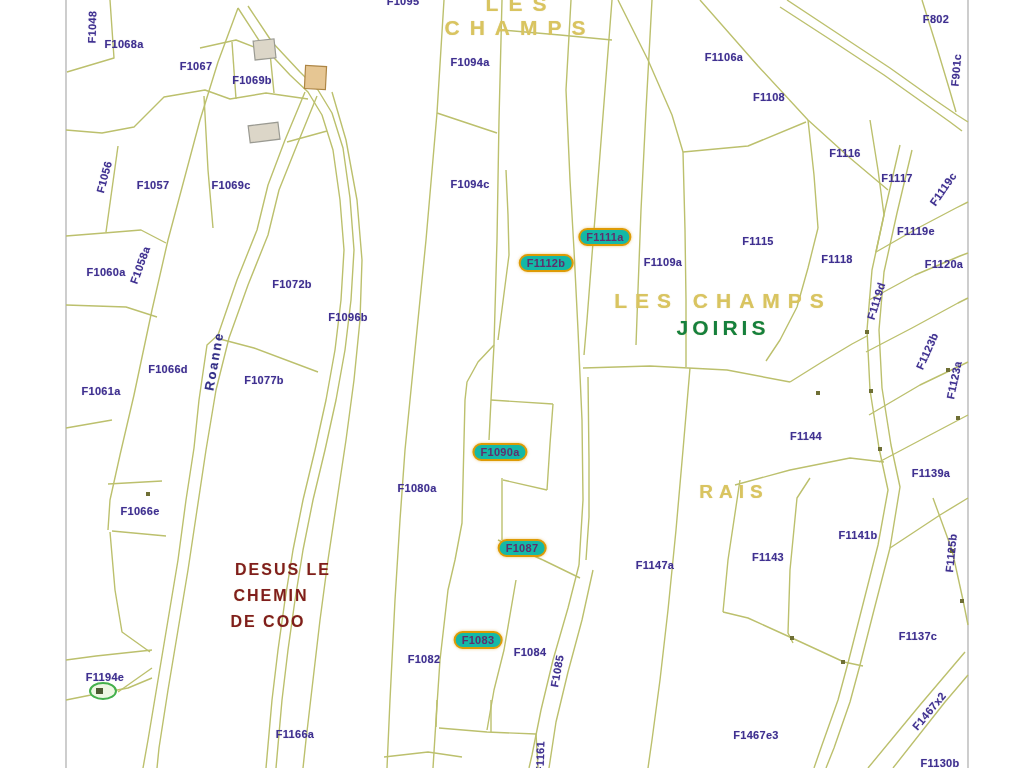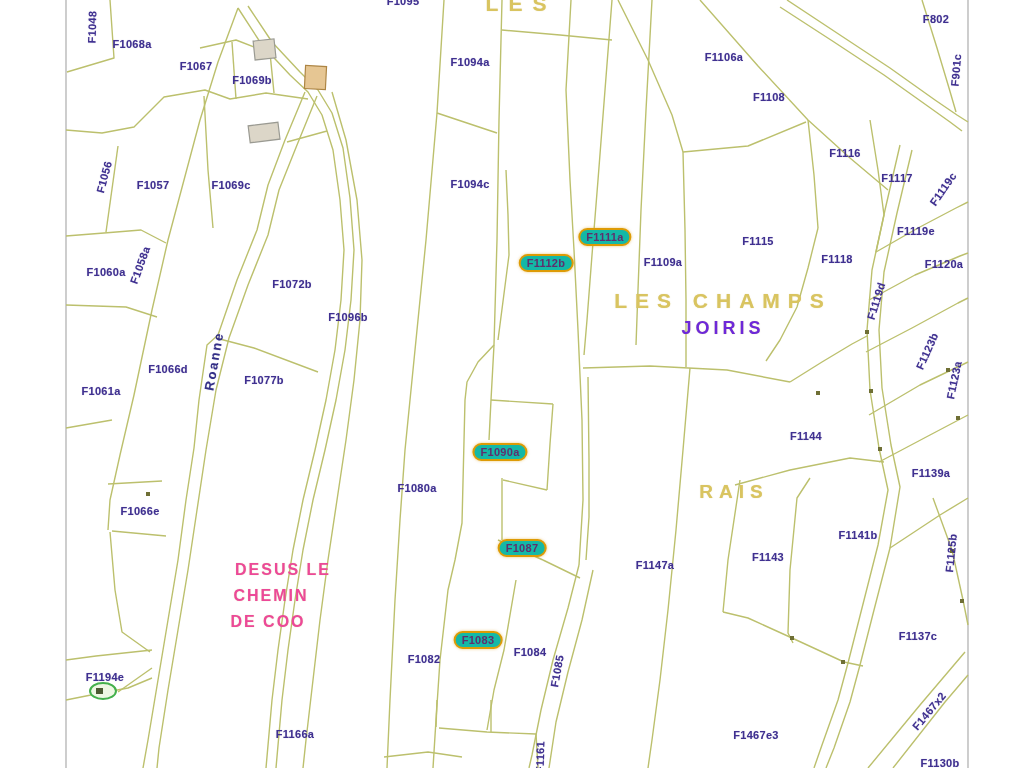--- a/index.html
+++ b/index.html
@@ -9,23 +9,23 @@
   .labels{position:absolute;left:0;top:0;width:100%;height:100%;}
   .lbl{position:absolute;white-space:nowrap;
        transform:translate(-50%,-50%) rotate(var(--r,0deg));
        font-weight:bold;font-size:11px;color:#3f3090;letter-spacing:.3px;
        text-shadow:0 0 1px rgba(63,48,144,.35);}
   .lbl.highlight{background:#14b8a6;border:2px solid #dd9b06;border-radius:10px;
        padding:1px 6px;color:#5e2f6e;text-shadow:none;
        box-shadow:0 0 3px rgba(221,155,6,.55);}
   .lbl.place-top{color:#d9c460;font-size:21px;letter-spacing:10px;text-shadow:0 0 1px rgba(200,180,80,.5);}
   .lbl.place-lg{color:#d9c460;font-size:21px;letter-spacing:8px;text-shadow:0 0 1px rgba(200,180,80,.5);}
-  .lbl.place-md{color:#6d28d9;font-size:18px;letter-spacing:4px;text-shadow:0 0 1px rgba(200,180,80,.5);}
+  .lbl.place-md{color:#15803d;font-size:21px;letter-spacing:4px;text-shadow:0 0 1px rgba(200,180,80,.5);}
   .lbl.place-rais{color:#d9c460;font-size:19px;letter-spacing:6px;text-shadow:0 0 1px rgba(200,180,80,.5);}
-  .lbl.place-desus{color:#ec4899;font-size:16px;letter-spacing:2px;text-shadow:0 0 1px rgba(200,180,80,.5);}
+  .lbl.place-desus{color:#7f1d1d;font-size:16px;letter-spacing:2px;text-shadow:0 0 1px rgba(200,180,80,.5);}
   .lbl.stream{color:#332f86;font-size:13px;letter-spacing:2px;}
 </style>
 </head>
 <body>
 
 <div class="map-root">
   <svg width="1024" height="768" viewBox="0 0 1024 768">
 
     <g stroke="#b3b3b3" stroke-width="1.3" fill="none">
       <polyline points="66,0 66,768"></polyline>
@@ -136,22 +136,23 @@
         <rect x="950" y="549" width="4" height="4"></rect>
       <rect x="960" y="599" width="4" height="4"></rect>
         <rect x="790" y="636" width="4" height="4"></rect>
       <rect x="841" y="660" width="4" height="4"></rect>
     </g>
   </svg>
 
   <div class="labels">
       <div class="lbl parcel" style="left: 403px; top: 1px;">F1095</div>
       <div class="lbl place-top" style="left: 521px; top: 4px;">LES</div>
+      <div class="lbl place-top" style="left: 520px; top: 28px;">CHAMPS</div>
       <div class="lbl parcel" style="left: 92px; top: 27px; --r: -88deg;">F1048</div>
-      <div class="lbl parcel" style="left: 132px; top: 44px;">F1068a</div>
+      <div class="lbl parcel" style="left: 124px; top: 44px;">F1068a</div>
       <div class="lbl parcel" style="left: 196px; top: 66px;">F1067</div>
       <div class="lbl parcel" style="left: 252px; top: 80px;">F1069b</div>
       <div class="lbl parcel" style="left: 470px; top: 62px;">F1094a</div>
       <div class="lbl parcel" style="left: 712px; top: 57px; padding-left: 24px;">F1106a</div>
       <div class="lbl parcel" style="left: 936px; top: 19px;">F802</div>
       <div class="lbl parcel" style="left: 956px; top: 70px; --r: -85deg;">F901c</div>
       <div class="lbl parcel" style="left: 769px; top: 97px;">F1108</div>
       <div class="lbl parcel" style="left: 845px; top: 153px;">F1116</div>
       <div class="lbl parcel" style="left: 897px; top: 178px;">F1117</div>
       <div class="lbl parcel" style="left: 943px; top: 189px; --r: -55deg;">F1119c</div>

